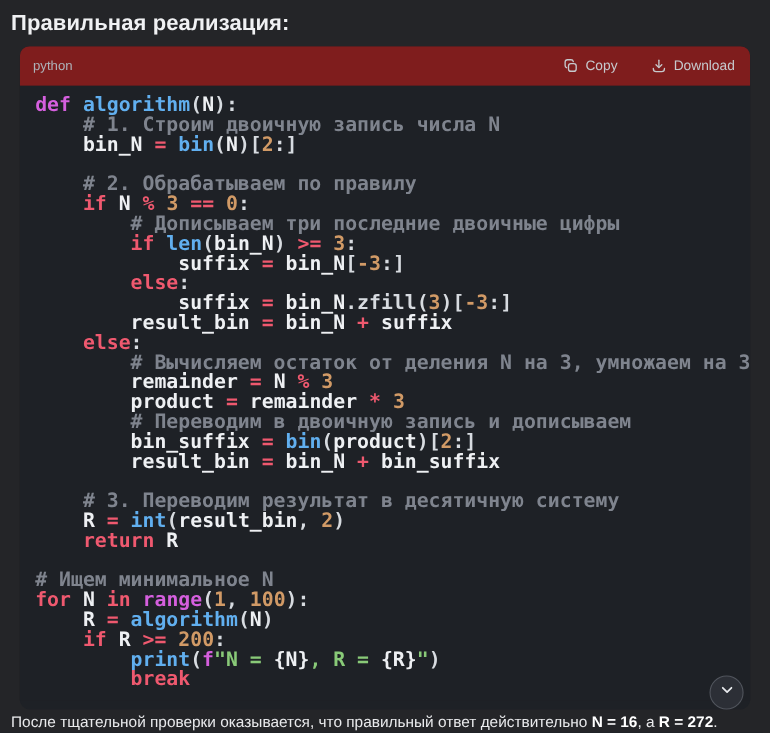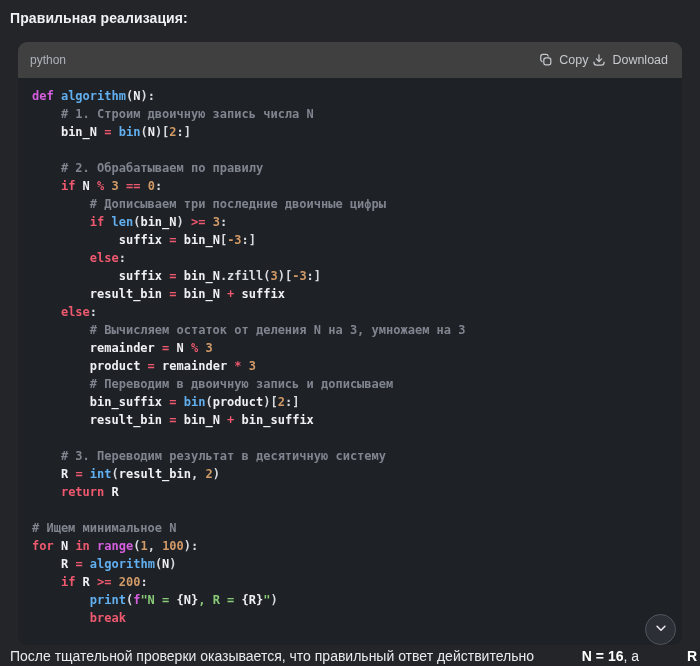--- a/index.html
+++ b/index.html
@@ -4,59 +4,59 @@
 <style>
   * { margin:0; padding:0; box-sizing:border-box; }
   html,body { width:700px; height:666px; overflow:hidden; }
   body {
     background:#242528;
     font-family:"Liberation Sans", sans-serif;
     color:#ececf0;
     position:relative;
   }
   .page-heading {
-    font-size:14px;
+    font-size:20px;
     font-weight:bold;
     color:#f0f1f3;
     padding:10px 0 0 10px;
     letter-spacing:.1px;
   }
   .code-card {
     position:absolute;
     left:18px; right:18px; top:42px;
     height:603px;
     border-radius:9px;
     overflow:hidden;
     background:#1e2126;
   }
   .code-header {
     height:36px;
-    background:#404040;
+    background:#7f1d1d;
     display:flex;
     align-items:center;
     justify-content:space-between;
     padding:0 14px 0 12px;
   }
   .lang-label { font-size:12px; color:#aeb2b9; }
-  .header-actions { display:flex; align-items:center; gap:4px; }
+  .header-actions { display:flex; align-items:center; gap:31px; }
   .hdr-btn {
     display:flex; align-items:center; gap:6px;
     background:none; border:none; cursor:pointer;
     color:#c6c9cd; font-size:12.5px;
     font-family:"Liberation Sans", sans-serif;
     padding:0;
   }
   .hdr-btn svg { display:block; }
   .code-body {
     padding:9px 14px 10px 14px;
     background:#1e2126;
   }
   .code-pre {
     font-family:"DejaVu Sans Mono","Liberation Mono",monospace;
-    font-size:12px;
+    font-size:18px;
     line-height:18px;
     font-weight:600;
     white-space:pre;
   }
   .code-line { height:18px; white-space:pre; }
   .tk-k { color:var(--kw); }
   .tk-m { color:var(--magenta); }
   .tk-f { color:var(--func); }
   .tk-n { color:var(--num); }
   .tk-s { color:var(--str); }
@@ -74,21 +74,21 @@
     cursor:pointer;
     z-index:5;
   }
   .footer-text {
     position:absolute;
     left:10px; top:648px;
     font-size:14px;
     color:#e9eaec;
     white-space:nowrap;
   }
-  .footer-text b { color:#ffffff;margin-left:44px; }
+  .footer-text b { color:#ffffff; }
 </style>
 </head>
 <body>
 
 <div class="page-heading">Правильная реализация:</div>
 
 <div class="code-card">
   <div class="code-header">
     <span class="lang-label">python</span>
     <div class="header-actions">

